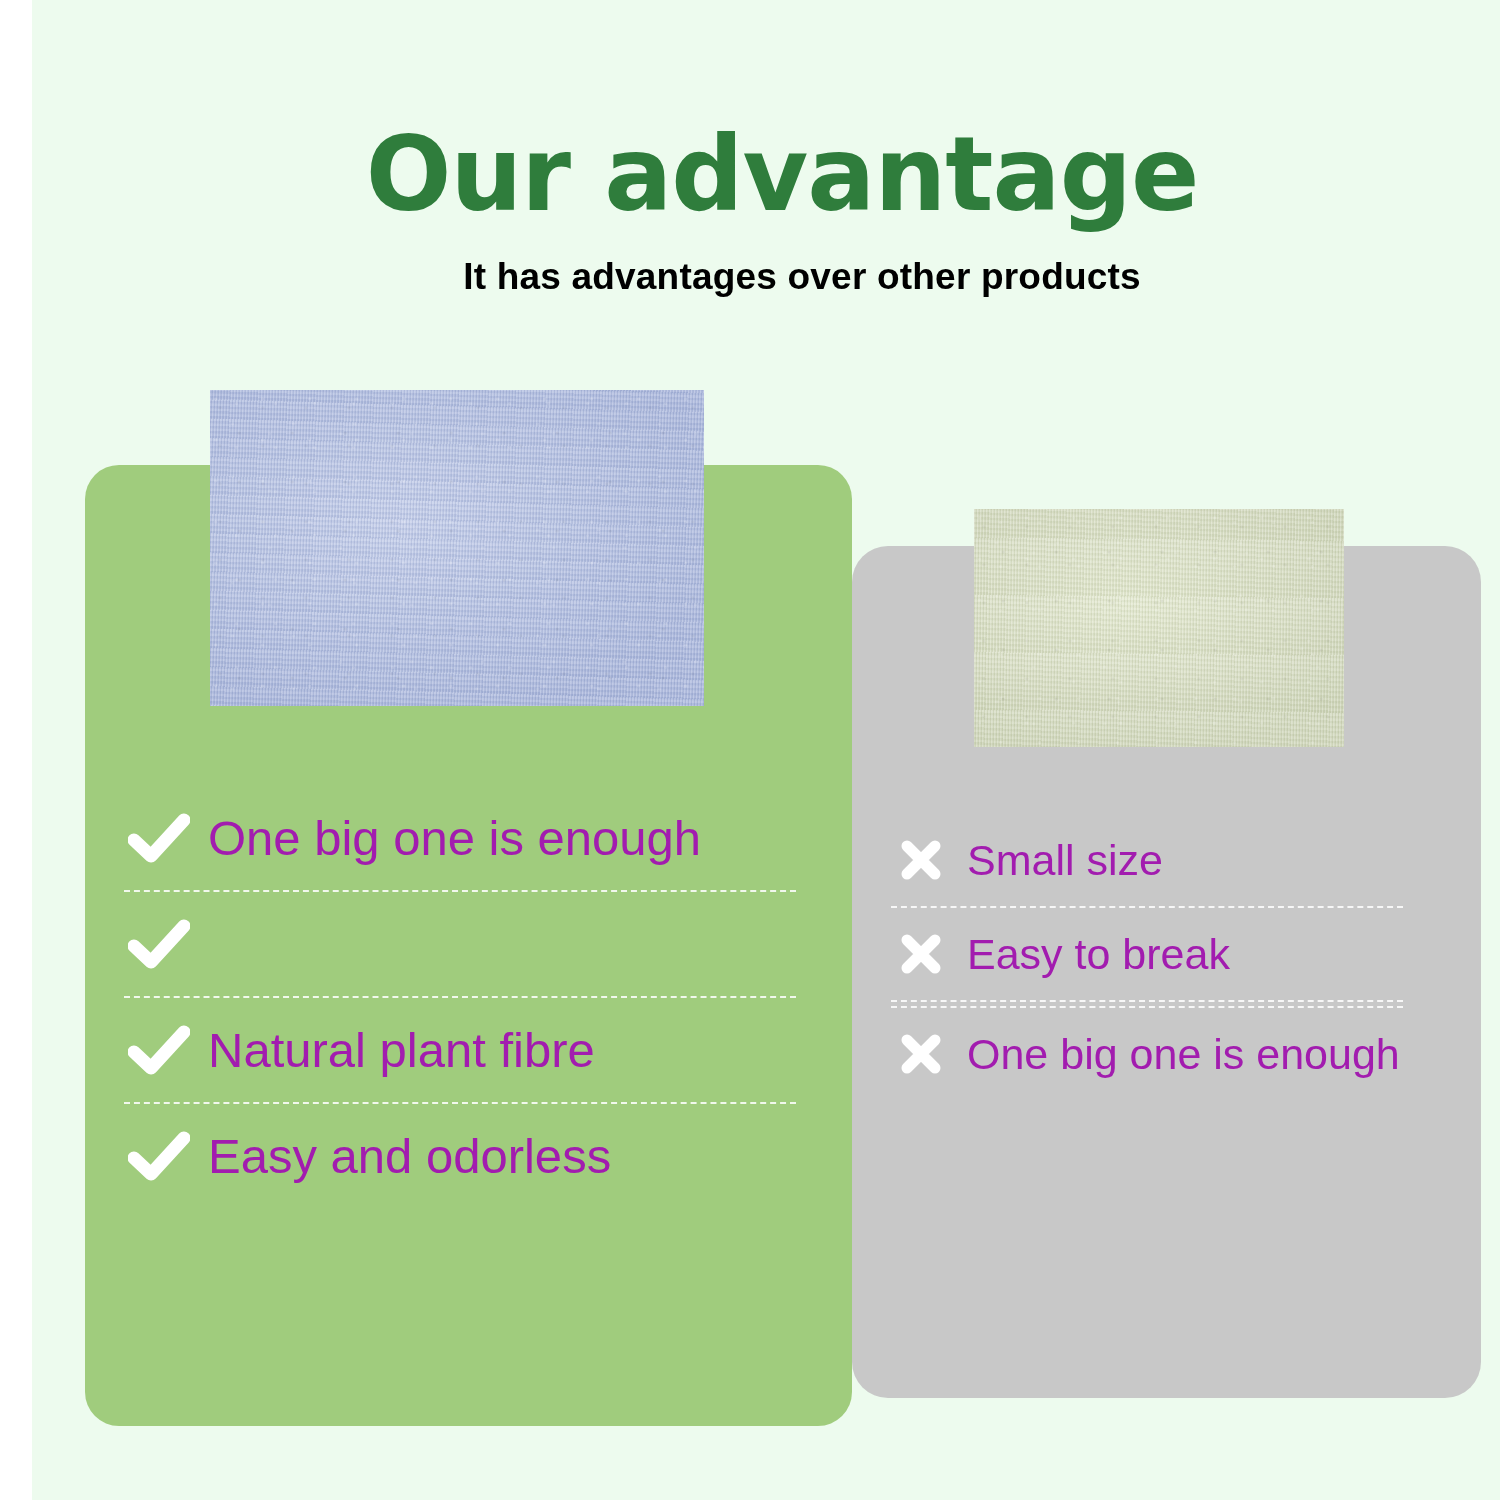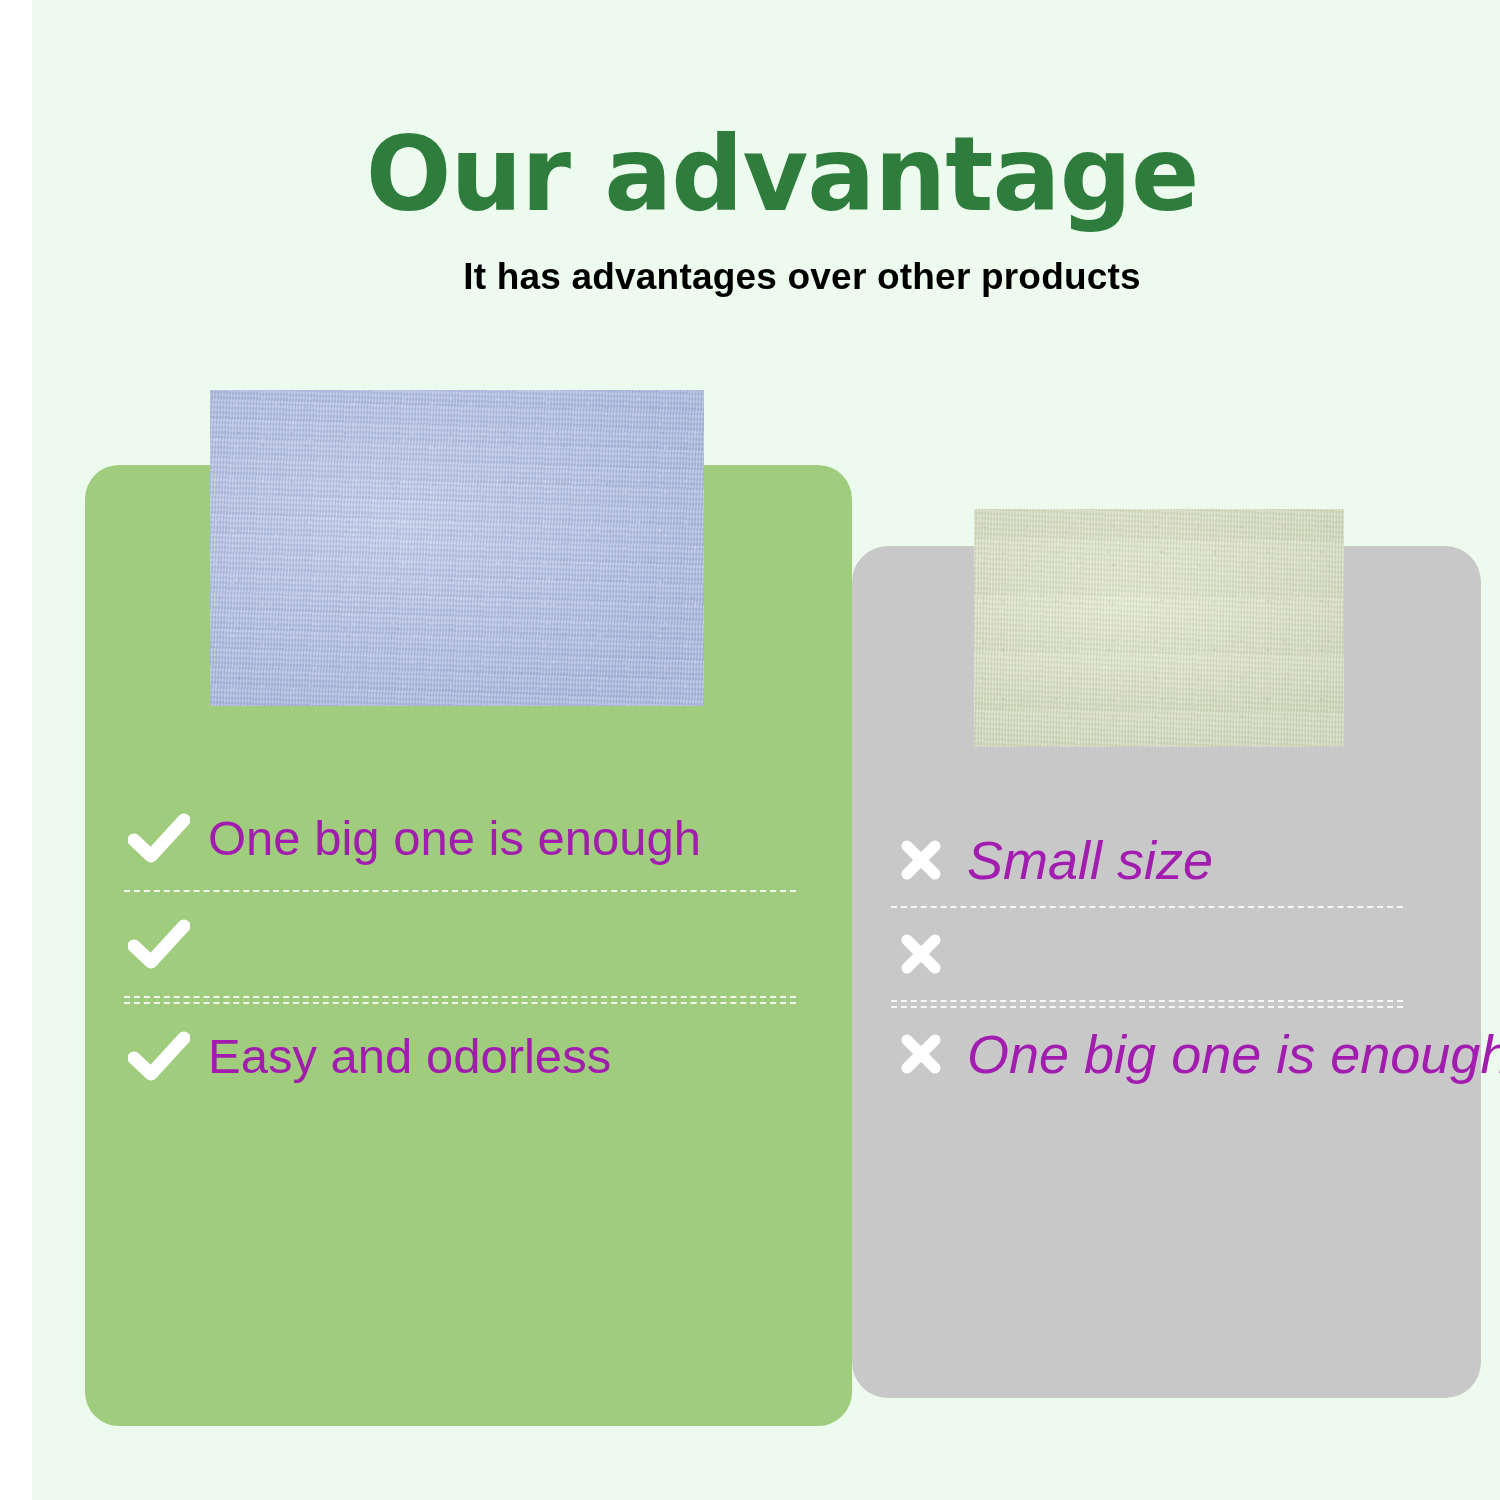--- a/index.html
+++ b/index.html
@@ -153,23 +153,22 @@
     color: #a21caf;
     font-family: "Liberation Sans", sans-serif;
     white-space: nowrap;
     letter-spacing: 0px;
   }
   .list-pro .feature-label {
     font-size: 49px;
     padding-left: 10px;
   }
   .list-con .feature-label {
-    font-size: 54px;
+    font-size: 43px;
     padding-left: 12px;
-    font-style: italic;
   }
 
   .divider {
     height: 0;
     border-top: 2px dashed rgba(255,255,255,0.85);
   }
   .list-pro .divider { width: 672px; margin: 4px 0 4px 4px; }
   .list-con .divider { width: 512px; margin: 4px 0 4px 4px; }
 
   .check-icon, .cross-icon { display: block; }
@@ -206,20 +205,28 @@
 
     <div class="feature-row">
       <span class="icon-box">
         <svg class="check-icon" width="62" height="50" viewBox="0 0 62 50" aria-hidden="true">
           <path d="M6 27 L23 43 L56 7" fill="none" stroke="#FFFFFF" stroke-width="13" stroke-linecap="round" stroke-linejoin="round"></path>
         </svg>
       </span>
     </div>
     <div class="divider"></div>
 
+    <div class="feature-row">
+      <span class="icon-box">
+        <svg class="check-icon" width="62" height="50" viewBox="0 0 62 50" aria-hidden="true">
+          <path d="M6 27 L23 43 L56 7" fill="none" stroke="#FFFFFF" stroke-width="13" stroke-linecap="round" stroke-linejoin="round"></path>
+        </svg>
+      </span>
+      <span class="feature-label">Natural plant fibre</span>
+    </div>
     <div class="divider"></div>
 
     <div class="feature-row">
       <span class="icon-box">
         <svg class="check-icon" width="62" height="50" viewBox="0 0 62 50" aria-hidden="true">
           <path d="M6 27 L23 43 L56 7" fill="none" stroke="#FFFFFF" stroke-width="13" stroke-linecap="round" stroke-linejoin="round"></path>
         </svg>
       </span>
       <span class="feature-label">Easy and odorless</span>
     </div>
@@ -237,20 +244,21 @@
       <span class="feature-label">Small size</span>
     </div>
     <div class="divider"></div>
 
     <div class="feature-row">
       <span class="icon-box">
         <svg class="cross-icon" width="46" height="46" viewBox="0 0 46 46" aria-hidden="true">
           <path d="M9 9 L37 37 M37 9 L9 37" fill="none" stroke="#FFFFFF" stroke-width="11" stroke-linecap="round"></path>
         </svg>
       </span>
+      <span class="feature-label">Easy to break</span>
     </div>
     <div class="divider"></div>
 
     <div class="divider"></div>
 
     <div class="feature-row">
       <span class="icon-box">
         <svg class="cross-icon" width="46" height="46" viewBox="0 0 46 46" aria-hidden="true">
           <path d="M9 9 L37 37 M37 9 L9 37" fill="none" stroke="#FFFFFF" stroke-width="11" stroke-linecap="round"></path>
         </svg>

